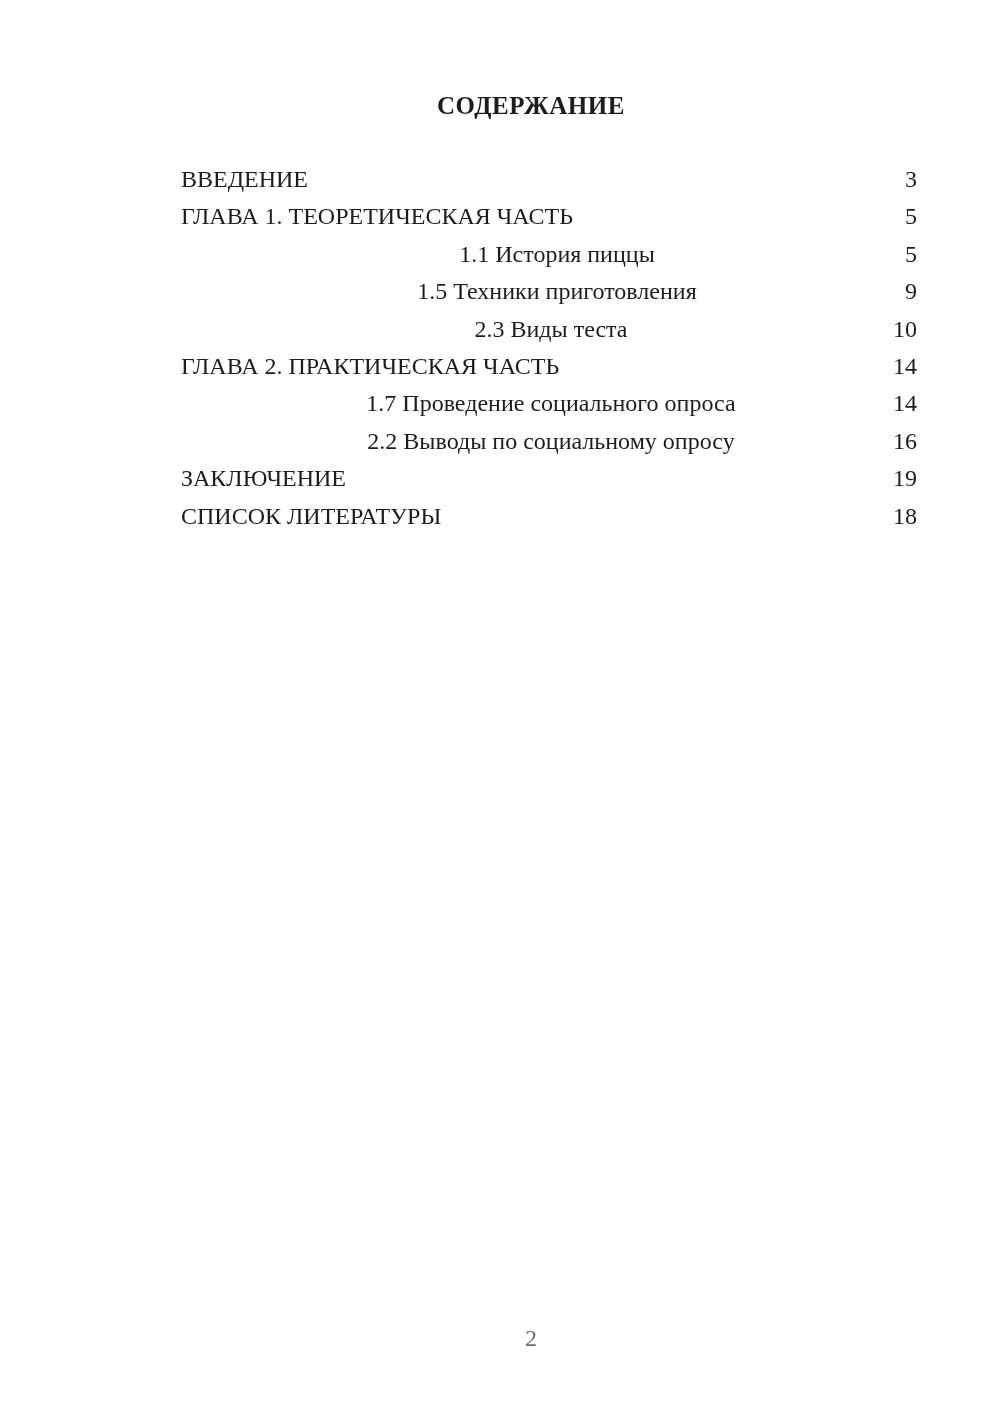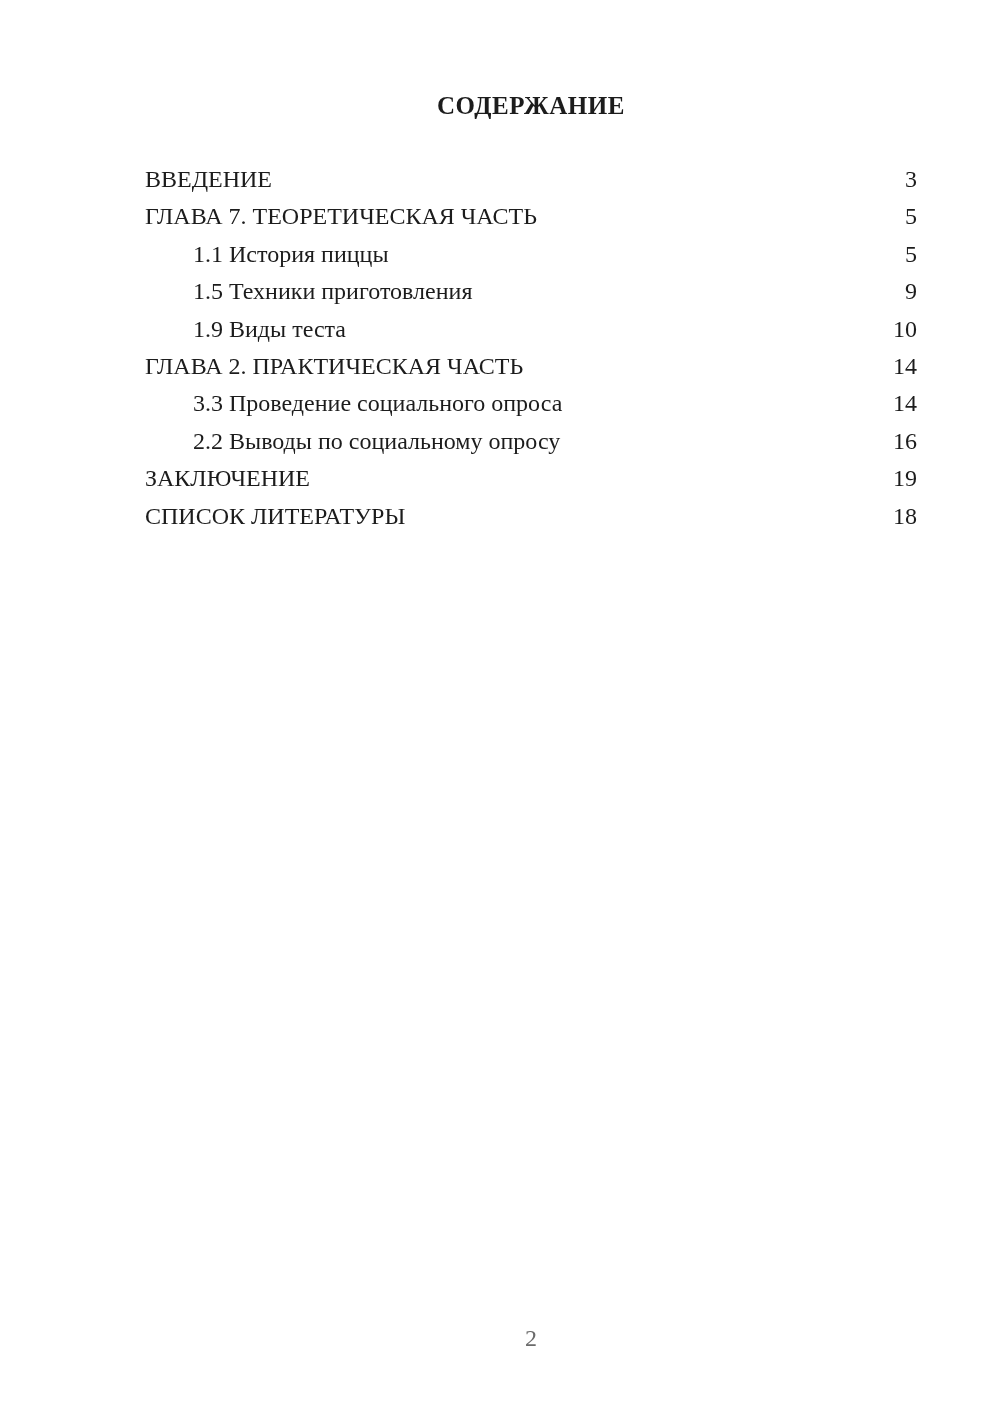--- a/index.html
+++ b/index.html
@@ -43,23 +43,25 @@
     display: flex;
     align-items: baseline;
     height: 37.4px;
     line-height: 37.4px;
     font-size: 24px;
   }
   .toc-row .toc-label {
     flex: 1 1 auto;
     white-space: nowrap;
     overflow: hidden;
+    margin-left: 36px;
   }
   .toc-row.level-1 .toc-label {
     padding-left: 48px;
+    text-align: center;
   }
   .toc-row .toc-page {
     flex: 0 0 auto;
     text-align: right;
     padding-left: 20px;
   }
   .footer-page-number {
     position: absolute;
     top: 1322px;
     left: 145px;
@@ -77,47 +79,47 @@
 
   <div class="doc-title">СОДЕРЖАНИЕ</div>
 
   <div class="toc">
   <div class="toc-row level-0">
     <span class="toc-label">ВВЕДЕНИЕ</span>
     <span class="toc-page">3</span>
   </div>
 
   <div class="toc-row level-0">
-    <span class="toc-label">ГЛАВА 7. ТЕОРЕТИЧЕСКАЯ ЧАСТЬ</span>
+    <span class="toc-label">ГЛАВА 1. ТЕОРЕТИЧЕСКАЯ ЧАСТЬ</span>
     <span class="toc-page">5</span>
   </div>
 
   <div class="toc-row level-1">
     <span class="toc-label">1.1 История пиццы</span>
     <span class="toc-page">5</span>
   </div>
 
 
   <div class="toc-row level-1">
     <span class="toc-label">1.5 Техники приготовления</span>
     <span class="toc-page">9</span>
   </div>
 
   <div class="toc-row level-1">
-    <span class="toc-label">1.9 Виды теста</span>
+    <span class="toc-label">2.3 Виды теста</span>
     <span class="toc-page">10</span>
   </div>
 
   <div class="toc-row level-0">
     <span class="toc-label">ГЛАВА 2. ПРАКТИЧЕСКАЯ ЧАСТЬ</span>
     <span class="toc-page">14</span>
   </div>
 
   <div class="toc-row level-1">
-    <span class="toc-label">3.3 Проведение социального опроса</span>
+    <span class="toc-label">1.7 Проведение социального опроса</span>
     <span class="toc-page">14</span>
   </div>
 
   <div class="toc-row level-1">
     <span class="toc-label">2.2 Выводы по социальному опросу</span>
     <span class="toc-page">16</span>
   </div>
 
   <div class="toc-row level-0">
     <span class="toc-label">ЗАКЛЮЧЕНИЕ</span>

